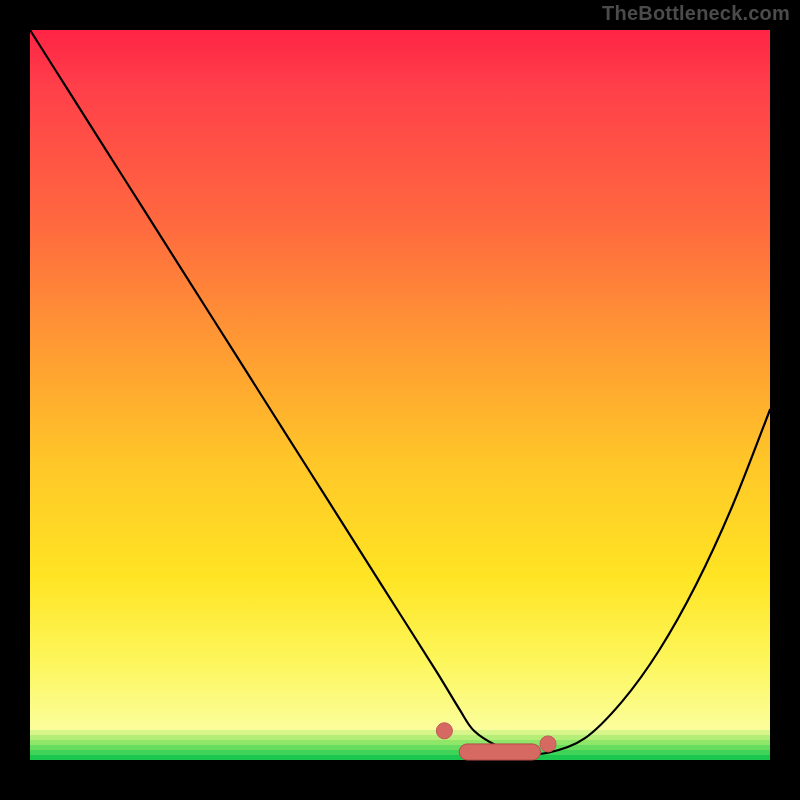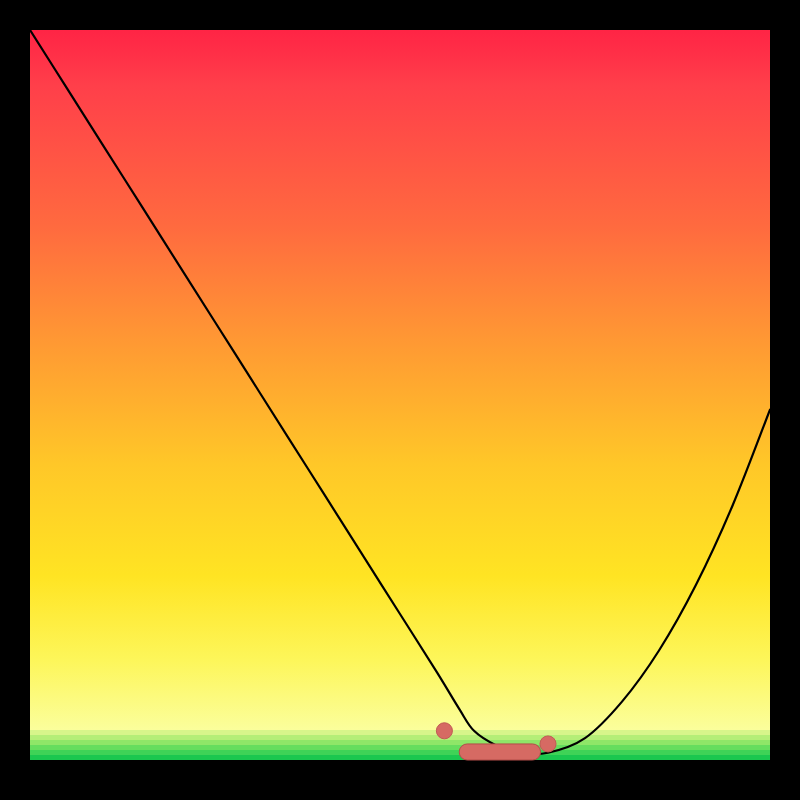--- a/index.html
+++ b/index.html
@@ -97,20 +97,21 @@
   .marker-dot {
     fill: #d66a63;
     stroke: #c15a55;
     stroke-width: 1;
   }
 </style>
 </head>
 <body>
 
 <div class="frame">
+  <div class="watermark">TheBottleneck.com</div>
 
   <div class="plot">
     <div class="gradient"></div>
     <div class="green-stripes" id="green-stripes">
         <div style="background: rgb(215, 245, 138);"></div>
         <div style="background: rgb(180, 238, 119);"></div>
         <div style="background: rgb(143, 230, 104);"></div>
         <div style="background: rgb(102, 221, 94);"></div>
         <div style="background: rgb(63, 211, 87);"></div>
         <div style="background: rgb(27, 199, 79);"></div>

